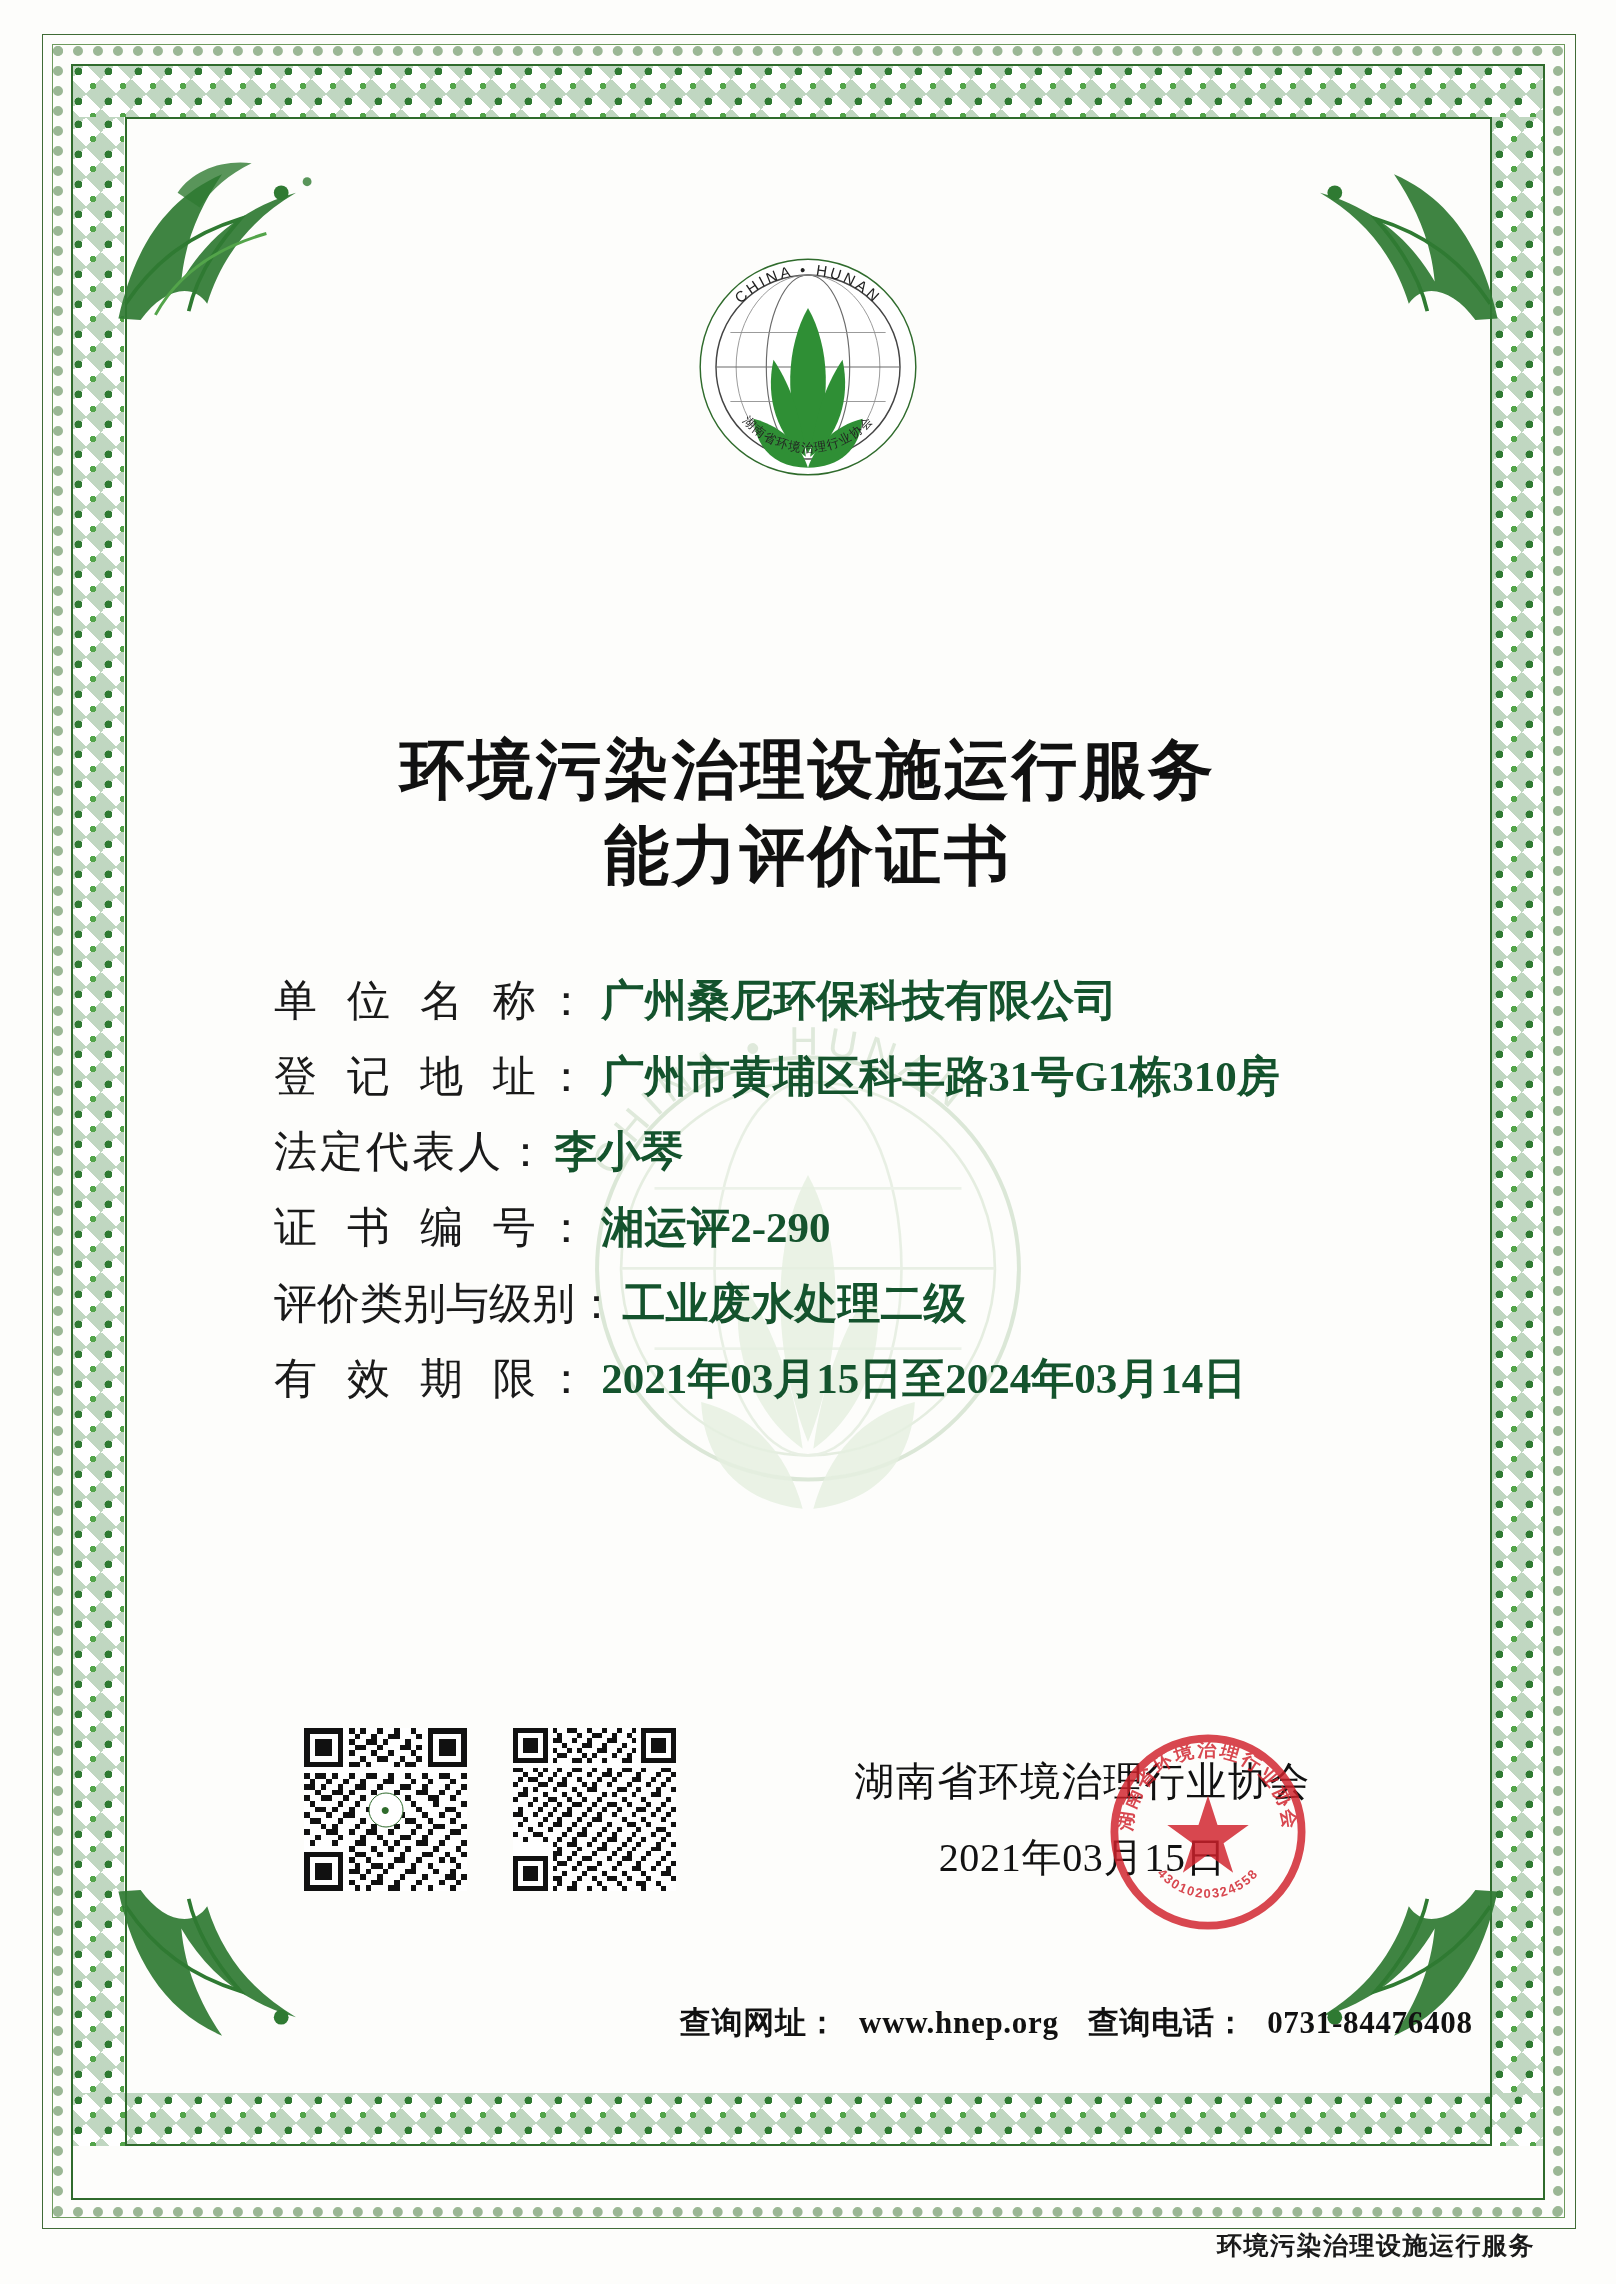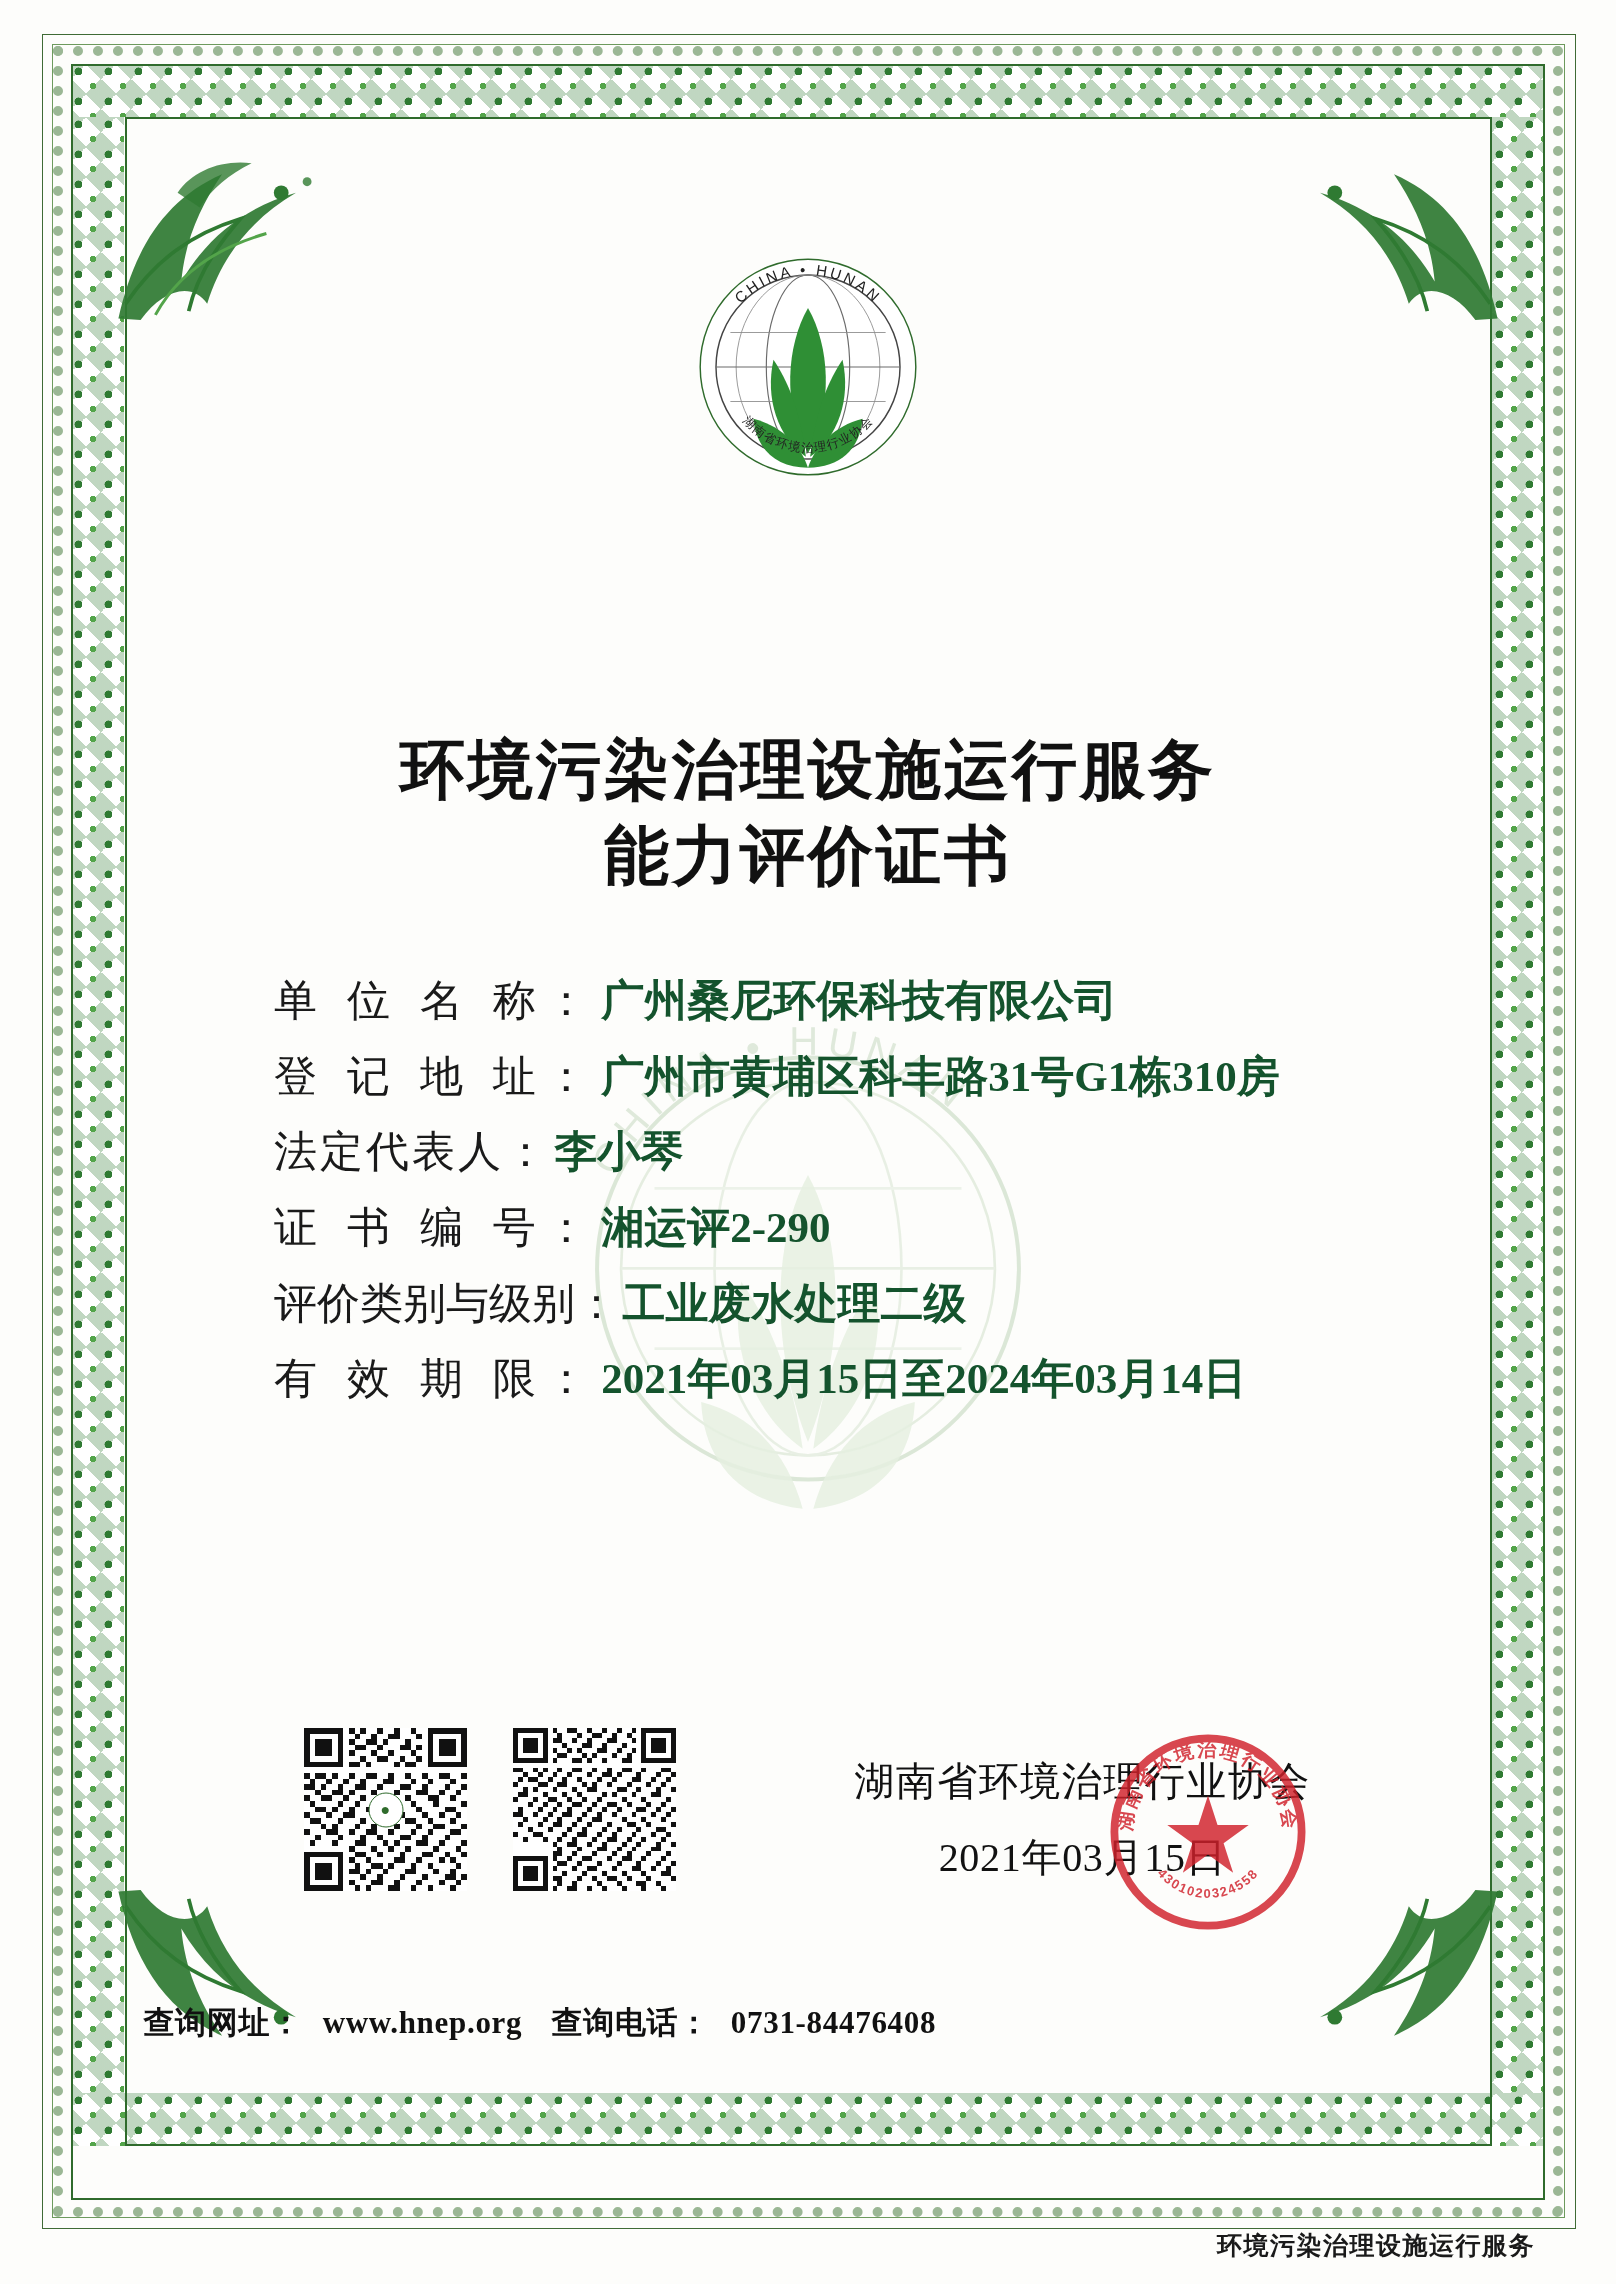--- a/index.html
+++ b/index.html
@@ -229,21 +229,21 @@
     width: 208px; height: 208px;
     pointer-events: none;
   }
   .seal svg { width: 100%; height: 100%; display: block; }
 
   
   .footer-contact {
     position: absolute;
     left: 0; right: 0;
     top: 1876px;
-    text-align: left;
+    text-align: right;
     font-family: "Liberation Serif", "DejaVu Serif", serif;
     font-weight: 700;
     font-size: 31px;
     color: #111;
     letter-spacing: 0.7px;
   }
   .footer-contact span { margin: 0 10.4px; }
 
   
   .supervision {

